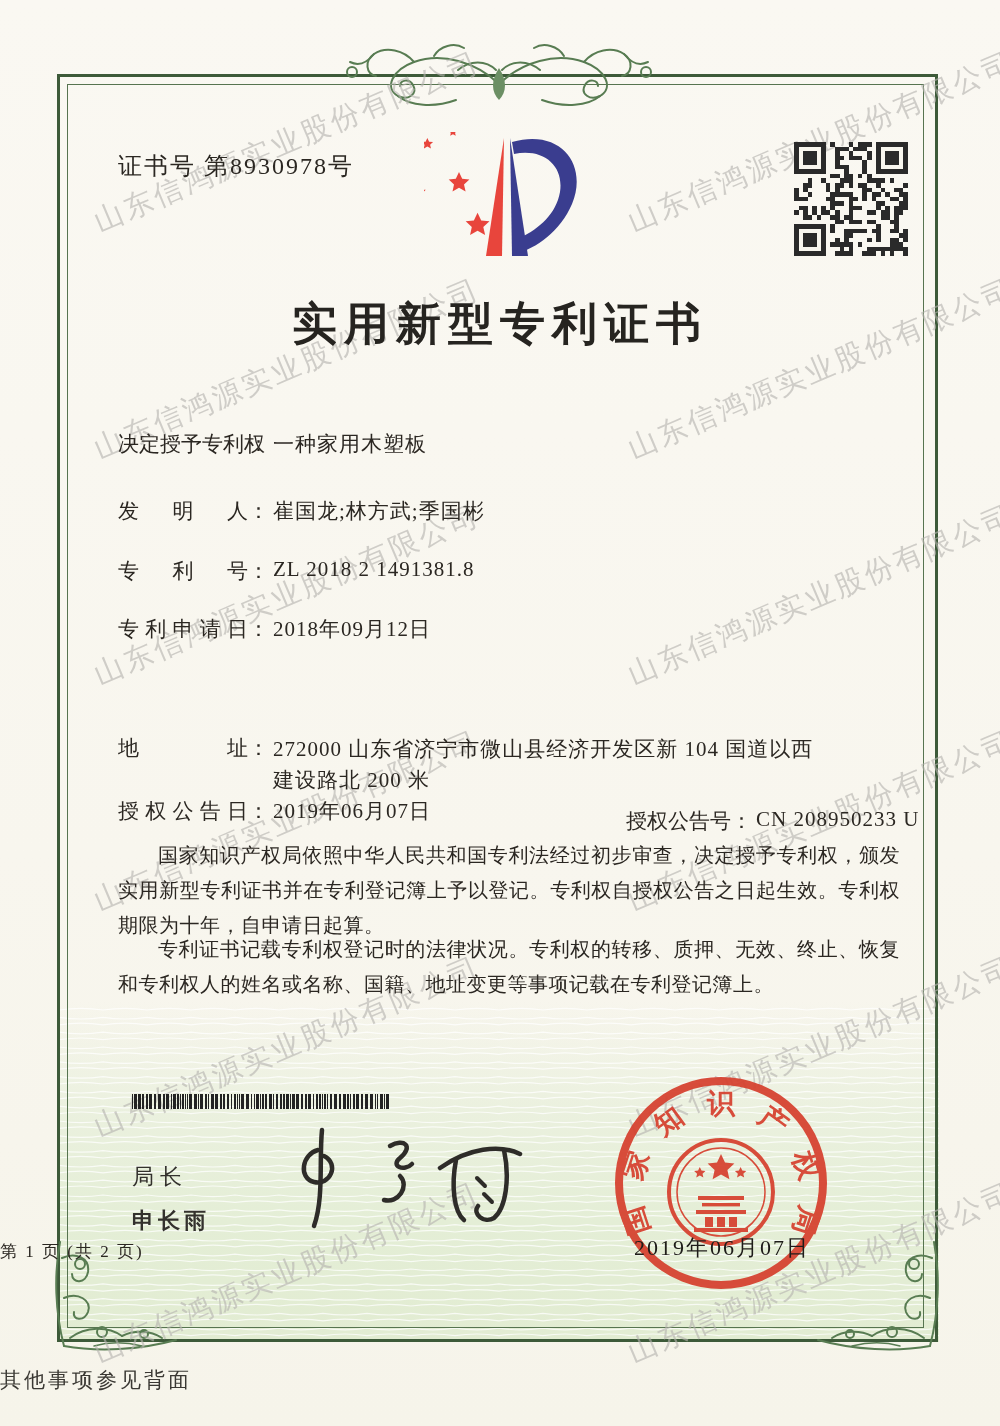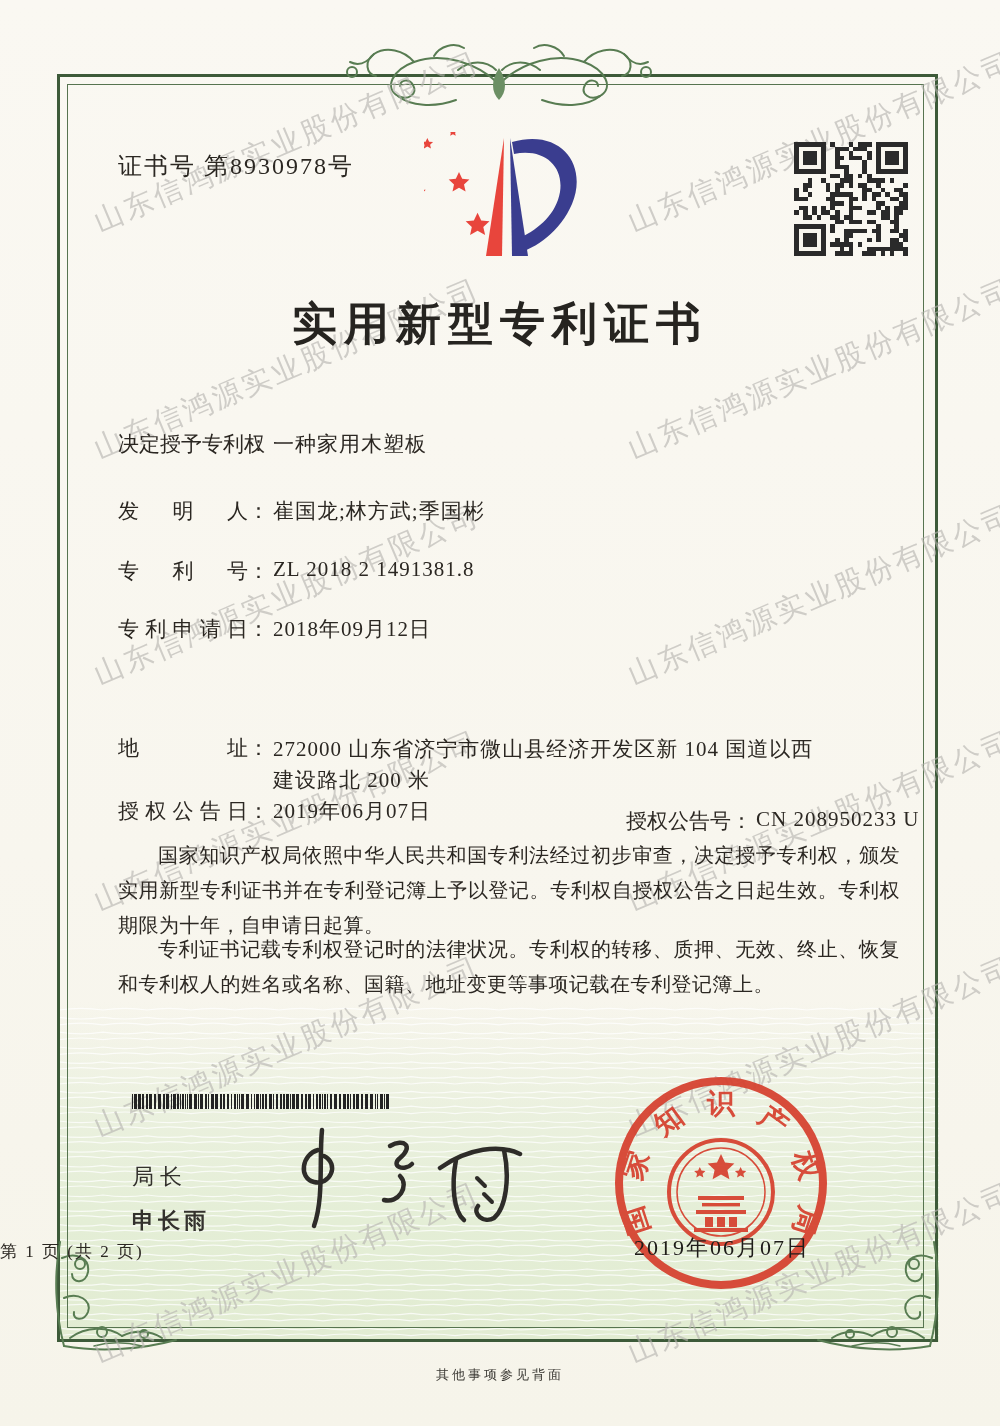--- a/index.html
+++ b/index.html
@@ -55,21 +55,21 @@
   
   .barcode{position:absolute;left:132px;top:1094px;z-index:3;}
   .director-title{position:absolute;left:132px;top:1162px;font-size:22px;letter-spacing:6px;z-index:3;
         font-family:"Liberation Sans","DejaVu Sans",sans-serif;color:#33312d;}
   .director-name{position:absolute;left:132px;top:1206px;font-size:22px;letter-spacing:4px;z-index:3;
         font-family:"Liberation Sans","DejaVu Sans",sans-serif;color:#33312d;font-weight:bold;}
   .signature{position:absolute;left:272px;top:1120px;z-index:3;}
   .seal{position:absolute;left:608px;top:1070px;z-index:3;opacity:.93;}
   .seal-date{position:absolute;left:634px;top:1233px;font-size:22px;letter-spacing:2px;z-index:4;color:#1e1c19;}
   .page-info{position:absolute;left:0;top:1240px;width:100%;text-align:left;font-size:17px;z-index:3;letter-spacing:2px;}
-  .back-note{position:absolute;left:0;top:1366px;width:100%;text-align:center;font-size:13px;z-index:3;letter-spacing:3px;color:#3a3833;font-family:Liberation Mono, monospace;}
+  .back-note{position:absolute;left:0;top:1366px;width:100%;font-size:21px;z-index:3;letter-spacing:3px;color:#3a3833;font-family:Liberation Mono, monospace;}
 </style>
 </head>
 <body>
 
 <div class="page">
 
   <div class="green-band">
     <svg id="wave-svg" width="880" height="340">
         <path d="M0,8 q22,-3.2 44,0 q22,-3.2 44,0 q22,-3.2 44,0 q22,-3.2 44,0 q22,-3.2 44,0 q22,-3.2 44,0 q22,-3.2 44,0 q22,-3.2 44,0 q22,-3.2 44,0 q22,-3.2 44,0 q22,-3.2 44,0 q22,-3.2 44,0 q22,-3.2 44,0 q22,-3.2 44,0 q22,-3.2 44,0 q22,-3.2 44,0 q22,-3.2 44,0 q22,-3.2 44,0 q22,-3.2 44,0 q22,-3.2 44,0 q22,-3.2 44,0" fill="none" stroke="rgba(255,255,255,.75)" stroke-width="1.2"></path>
         <path d="M0,15.4 q22,3.2 44,0 q22,3.2 44,0 q22,3.2 44,0 q22,3.2 44,0 q22,3.2 44,0 q22,3.2 44,0 q22,3.2 44,0 q22,3.2 44,0 q22,3.2 44,0 q22,3.2 44,0 q22,3.2 44,0 q22,3.2 44,0 q22,3.2 44,0 q22,3.2 44,0 q22,3.2 44,0 q22,3.2 44,0 q22,3.2 44,0 q22,3.2 44,0 q22,3.2 44,0 q22,3.2 44,0 q22,3.2 44,0" fill="none" stroke="rgba(255,255,255,.75)" stroke-width="1.2"></path>

